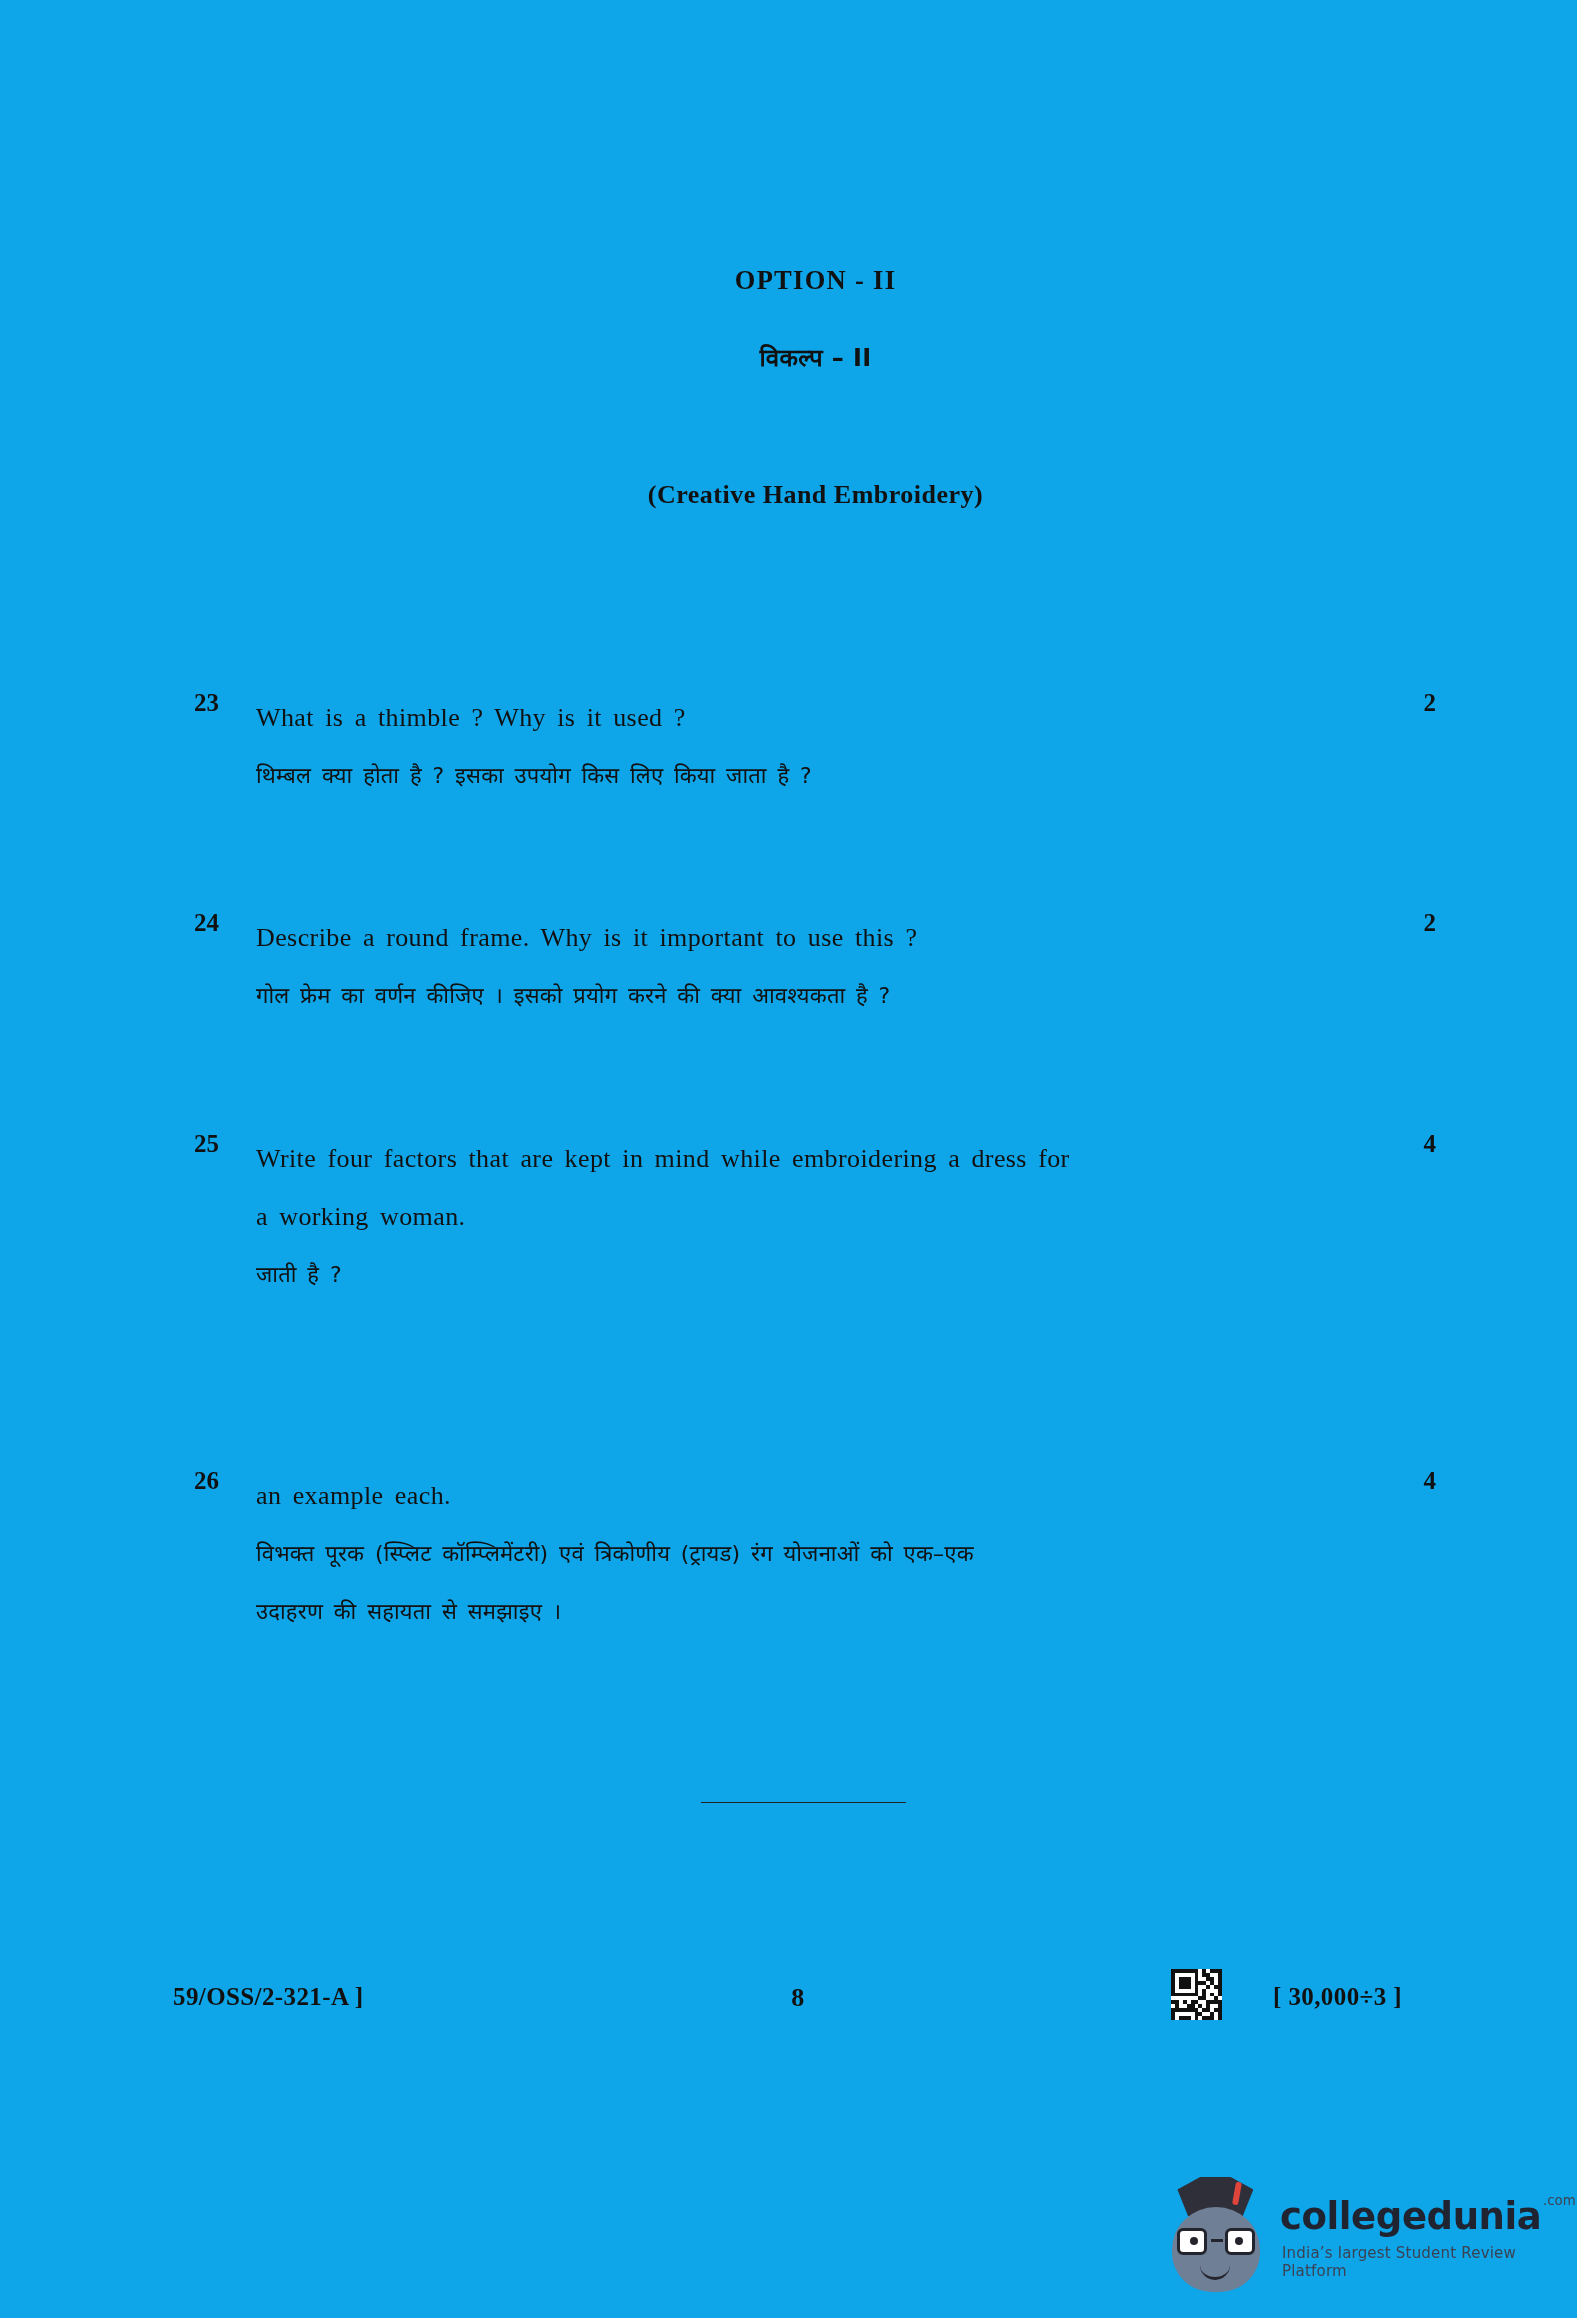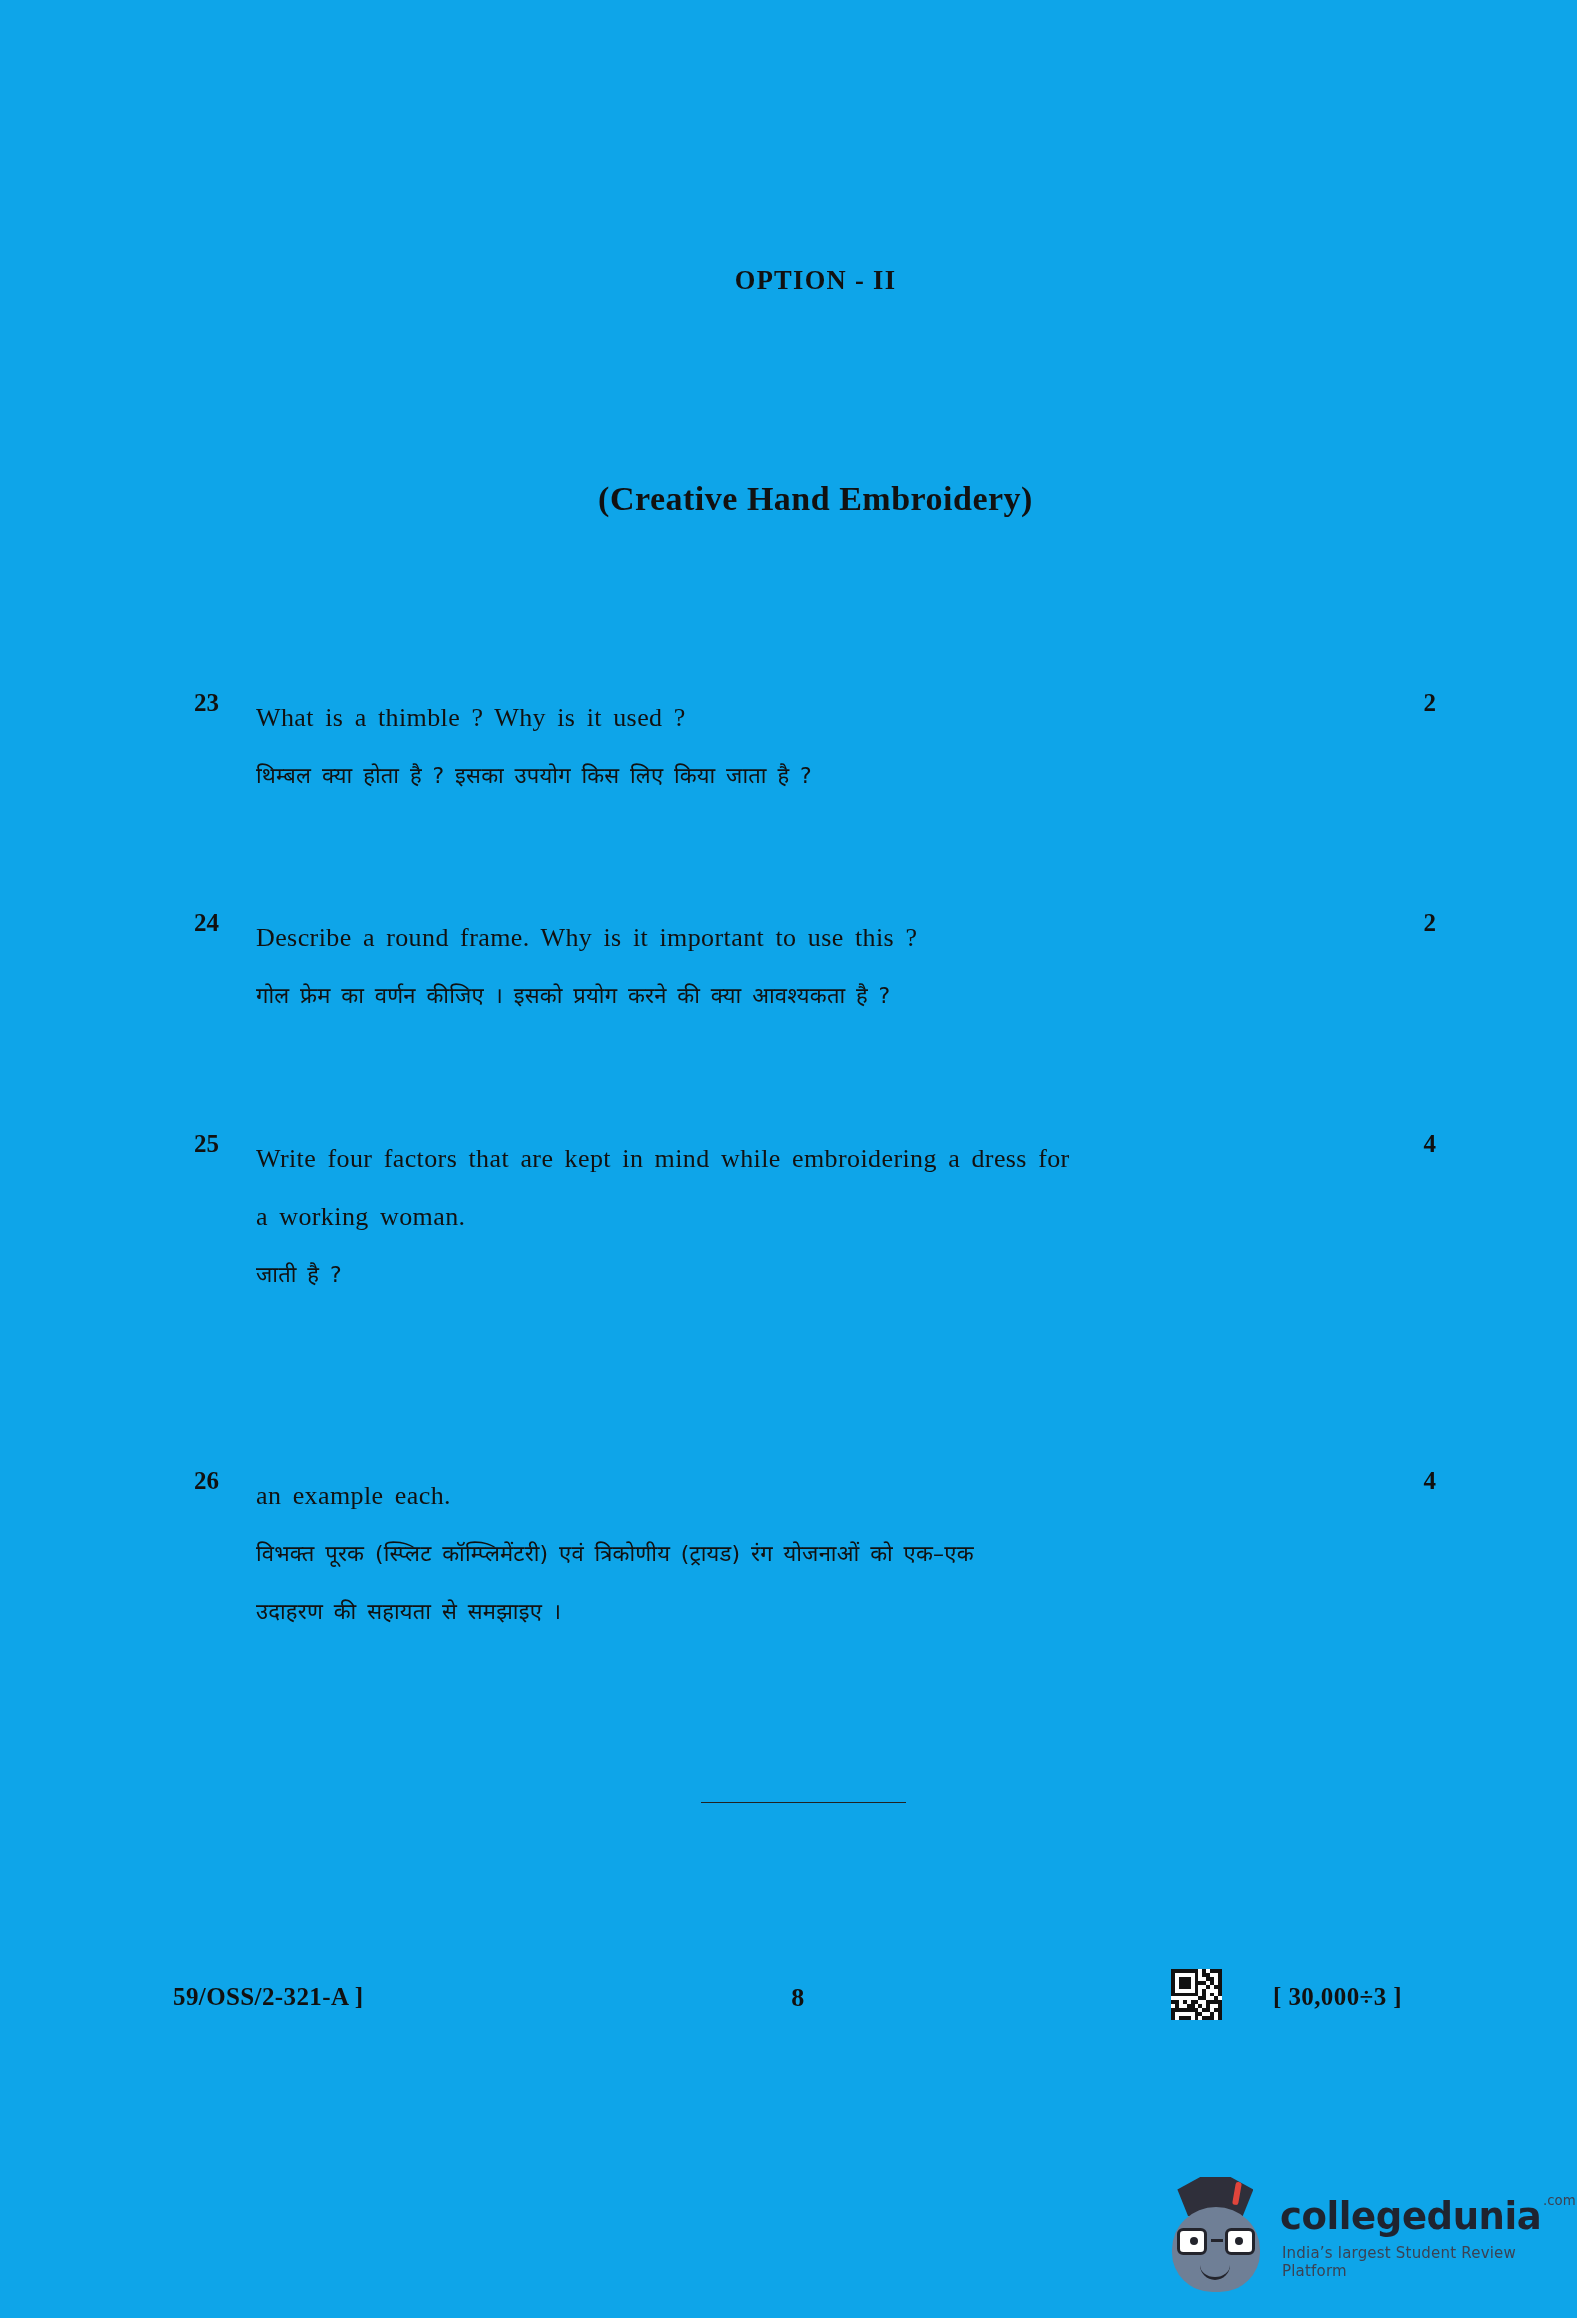--- a/index.html
+++ b/index.html
@@ -48,21 +48,21 @@
     padding-left: 53px;
   }
   .subject-en {
     position: absolute;
     left: 0;
     right: 0;
     top: 480px;
     text-align: center;
     font-family: "Liberation Serif", serif;
     font-weight: bold;
-    font-size: 34px;
+    font-size: 26px;
     letter-spacing: 0.5px;
     padding-left: 53px;
   }
   .subject-hi {
     position: absolute;
     left: 0;
     right: 0;
     top: 554px;
     text-align: center;
     font-family: "DejaVu Sans", sans-serif;
@@ -297,20 +297,21 @@
     font-size: 13.3px;
     color: #3b4253;
   }
 </style>
 </head>
 <body>
 
 <div class="page">
 
   <div class="option-title">OPTION - II</div>
+  <div class="option-title-hi">विकल्प  –  II</div>
 
   <div class="subject-en">(Creative  Hand  Embroidery)</div>
 
   <div class="qblock" style="top: 689px;">
     <div class="qnum">23</div>
     <div class="qmarks">2</div>
     <div class="qbody">
       <div class="line-en">What  is  a  thimble ?  Why  is  it  used ?</div>
       <div class="line-hi">थिम्बल  क्या  होता  है  ?  इसका  उपयोग  किस  लिए  किया  जाता  है  ?</div>
     </div>

